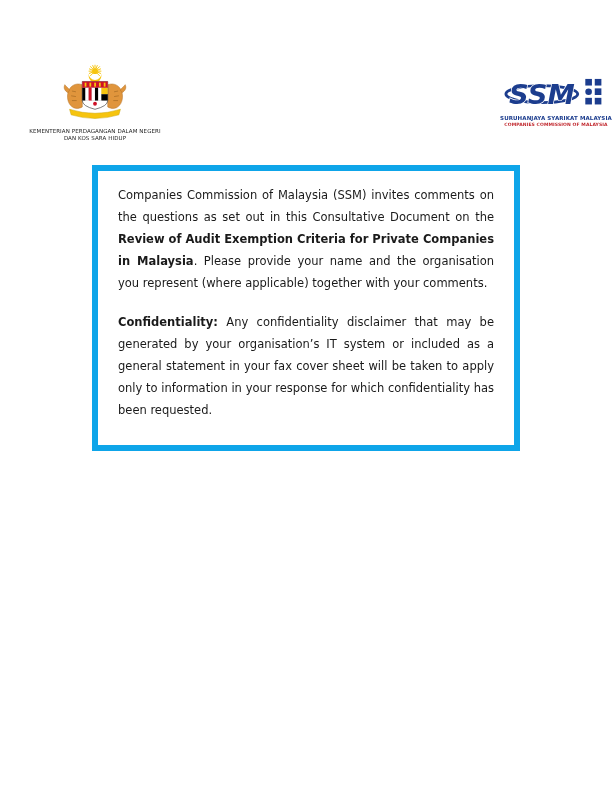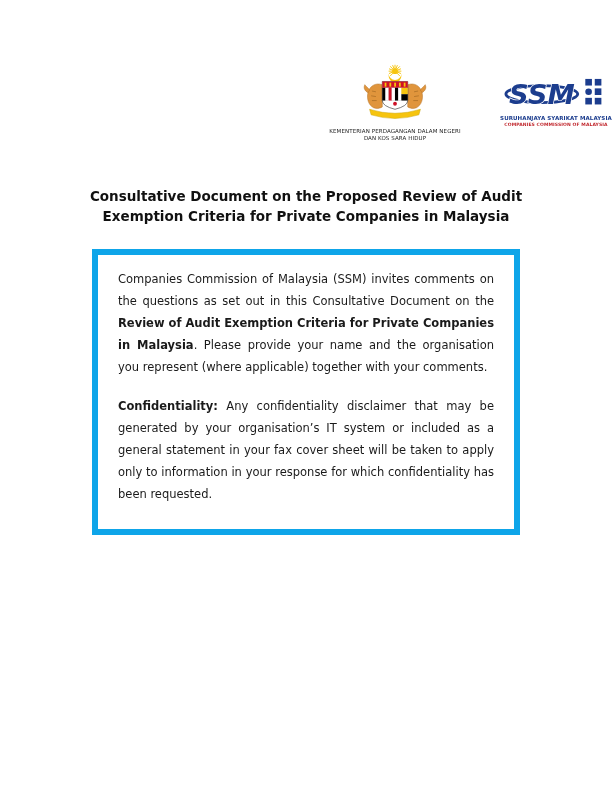--- a/index.html
+++ b/index.html
@@ -15,21 +15,21 @@
   .page {
     width: 612px;
     height: 792px;
     box-sizing: border-box;
     padding-top: 64px;
   }
 
   
   .logos {
     display: flex;
-    justify-content: flex-end;
+    justify-content: space-between;
     align-items: flex-start;
     gap: 10px;
   }
   .ministry-logo {
     width: 190px;
     text-align: center;
   }
   .ministry-logo svg {
     display: block;
     margin: 0 auto;
@@ -184,21 +184,20 @@
           <rect x="96" y="13" width="7" height="7"></rect>
           <rect x="86" y="23" width="7" height="7"></rect>
           <rect x="96" y="23" width="7" height="7"></rect>
         </g>
       </svg>
       <div class="ssm-name-malay" style="color:#1C3D8E;">SURUHANJAYA SYARIKAT MALAYSIA</div>
       <div class="ssm-name-english" style="color:#C1272D;">COMPANIES COMMISSION OF MALAYSIA</div>
     </div>
   </div>
 
-  <h1 class="doc-title">Consultative Document on the Proposed Review of Audit Exemption Criteria for Private Companies in Malaysia</h1>
 
   <div class="comment-box">
     <p><span>Companies Commission of Malaysia (SSM) invites comments on the questions as set out in this Consultative Document on the </span><span class="bold">Review of Audit Exemption Criteria for Private Companies in Malaysia</span><span>. Please provide your name and the organisation you represent (where applicable) together with your comments.</span></p>
 
 
     <p><span class="bold">Confidentiality:</span><span> Any confidentiality disclaimer that may be generated by your organisation’s IT system or included as a general statement in your fax cover sheet will be taken to apply only to information in your response for which confidentiality has been requested.</span></p>
   </div>
 
 </div>
 

